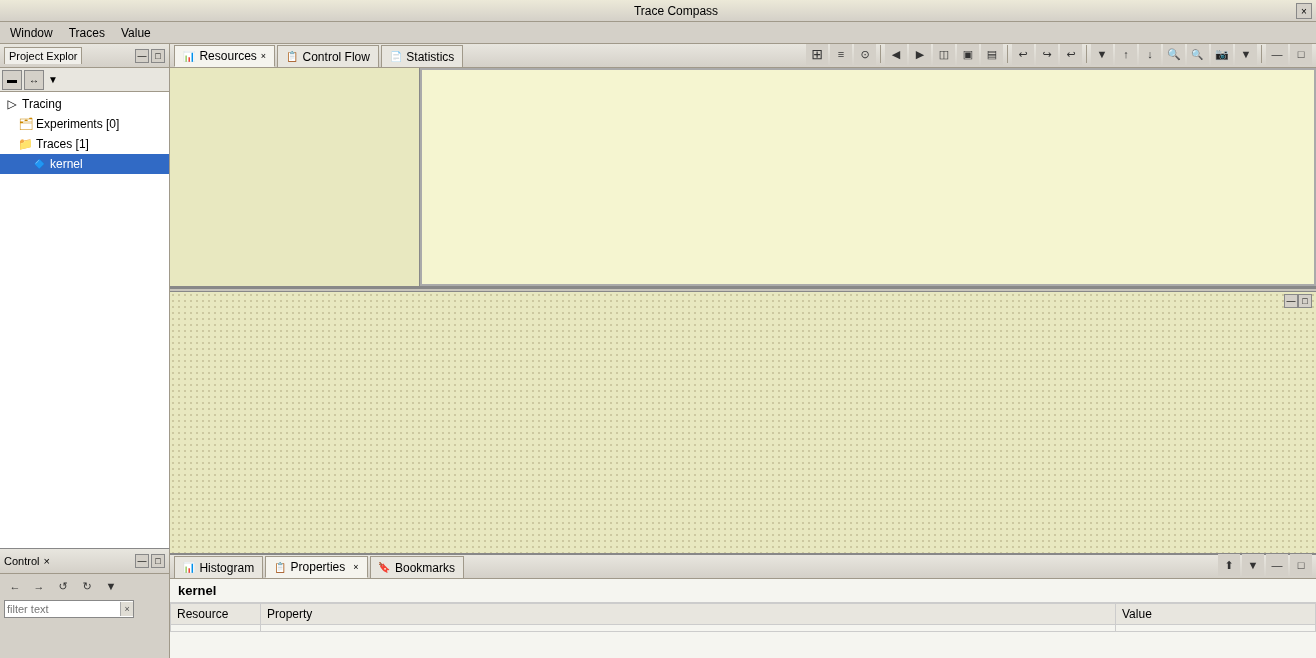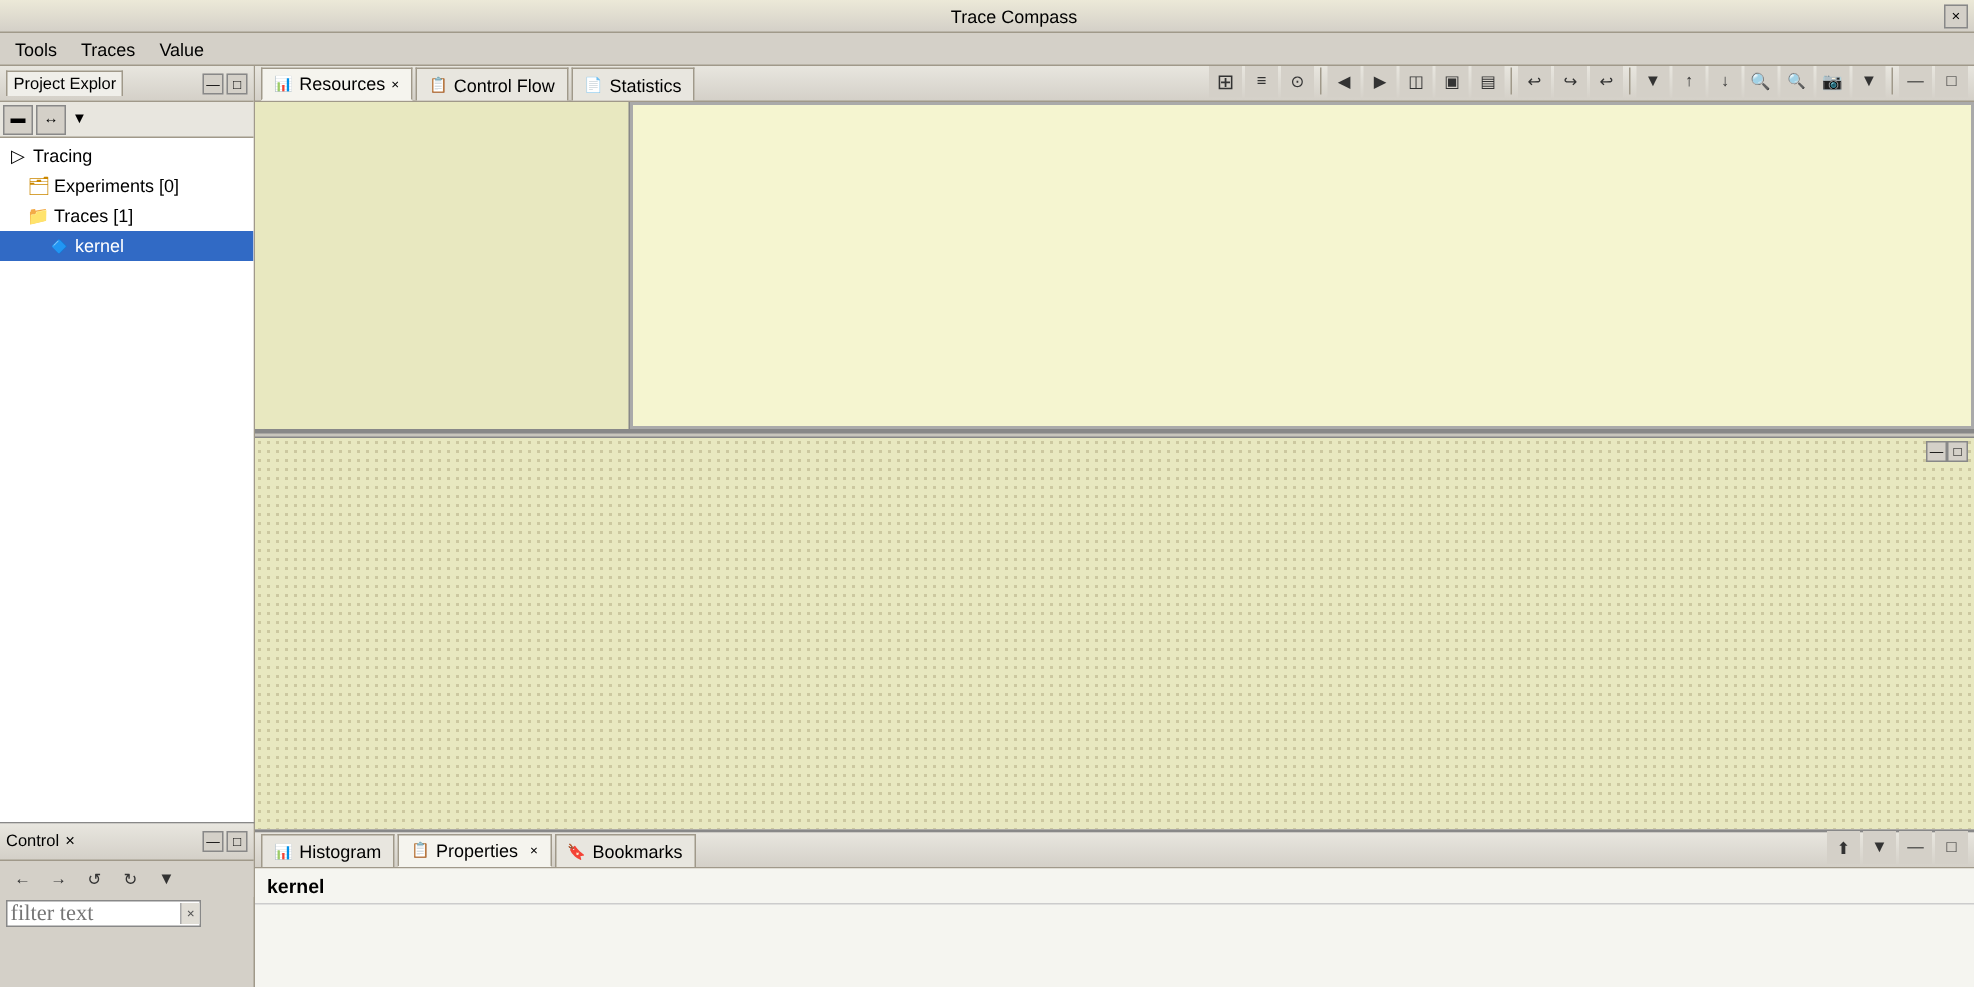--- a/index.html
+++ b/index.html
@@ -233,24 +233,23 @@
       background: #fff;
       border: 1px solid #888;
       height: 18px;
       flex: 1;
       max-width: 130px;
     }
     .filter-input {
       border: none;
       outline: none;
       width: 100%;
-      font-size: 15px;
+      font-size: 11px;
       padding: 0 2px;
       background: transparent;
-      font-family: Liberation Serif, serif;
     }
     .filter-clear-btn {
       width: 14px; height: 14px;
       display: flex; align-items: center; justify-content: center;
       cursor: pointer;
       font-size: 9px;
       color: #555;
       background: #e0ddd5;
       border-left: 1px solid #aaa;
     }
@@ -360,21 +359,21 @@
   </style>
 </head>
 <body>
 
 <div class="title-bar">
   <span class="title-bar-text">Trace Compass</span>
   <div class="title-bar-close">×</div>
 </div>
 
 <div class="menu-bar">
-  <div class="menu-item">Tools</div>
+  <div class="menu-item">Window</div>
   <div class="menu-item">Traces</div>
   <div class="menu-item">Value</div>
 </div>
 
 <div class="main-layout">
 
   <div class="sidebar">
 
     <div class="panel-header">
       <span class="panel-tab active">Project Explor</span>
@@ -529,18 +528,34 @@
           <div style="margin-left: auto; display:flex; align-items:center; gap:2px; padding-bottom:2px;">
             <div class="toolbar-icon-btn">⬆</div>
             <div class="toolbar-icon-btn">▼</div>
             <div class="toolbar-icon-btn">—</div>
             <div class="toolbar-icon-btn">□</div>
           </div>
         </div>
 
         <div class="properties-content">
           <div class="properties-title">kernel</div>
+          <table class="properties-table">
+            <thead>
+              <tr>
+                <th style="width:90px;">Resource</th>
+                <th>Property</th>
+                <th style="width:200px;">Value</th>
+              </tr>
+            </thead>
+            <tbody>
+              <tr>
+                <td></td>
+                <td></td>
+                <td></td>
+              </tr>
+            </tbody>
+          </table>
         </div>
       </div>
 
     </div>
   </div>
 </div>
 
 </body></html>

